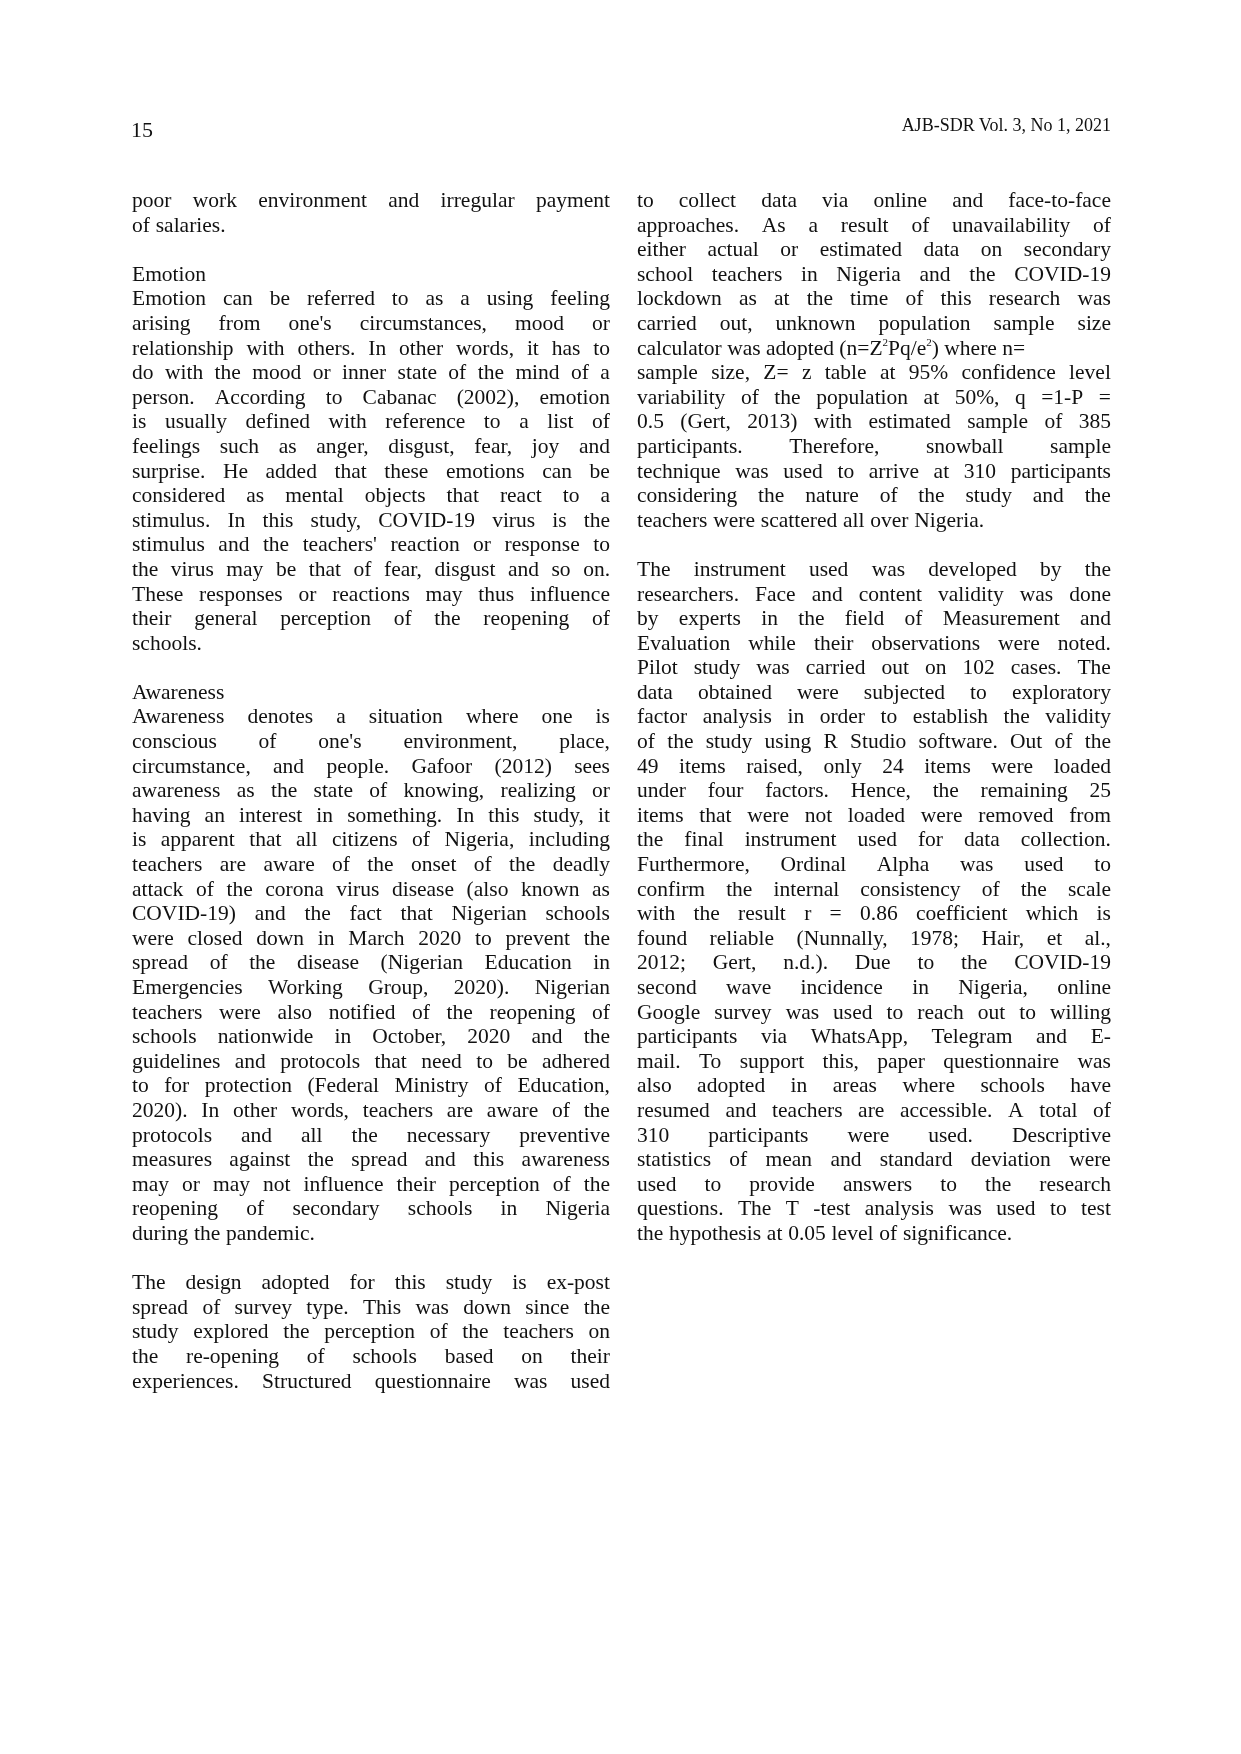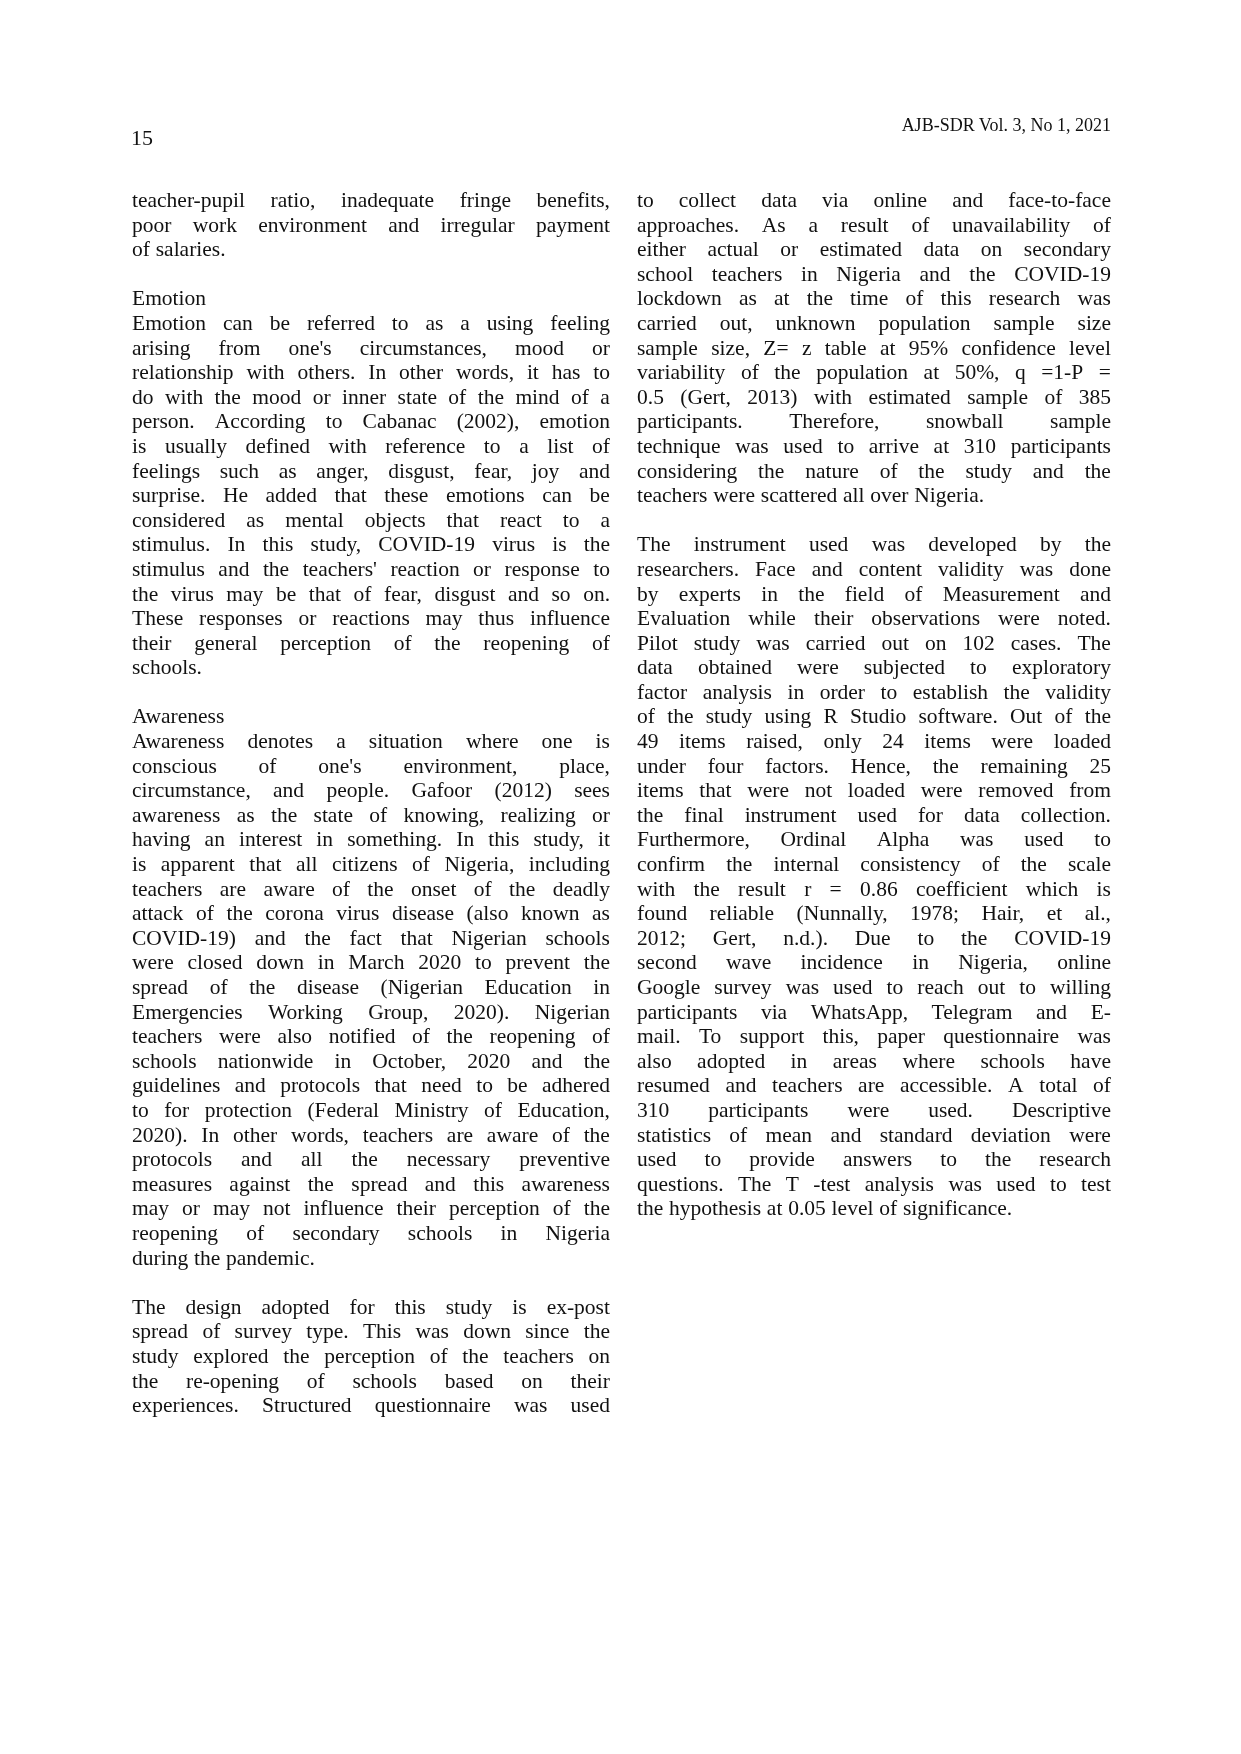--- a/index.html
+++ b/index.html
@@ -1,19 +1,19 @@
 <!DOCTYPE html>
 <html><head>
   <meta charset="utf-8">
   <style>
     html, body { margin: 0; padding: 0; background: #ffffff; }
     body { width: 1241px; height: 1754px; position: relative; overflow: hidden;
            font-family: "Liberation Serif", "DejaVu Serif", serif; color: #111111; }
     .header { position: absolute; top: 113px; left: 131px; width: 980px; height: 30px; }
-    .page-num { position: absolute; left: 0; top: 12px; font-size: 22px; }
+    .page-num { position: absolute; left: 0; top: 4px; font-size: 22px; }
     .journal { position: absolute; right: 0; top: 2px; font-size: 18px; }
     .col { position: absolute; top: 188px; width: 478px; }
     .col-left { left: 132px; }
     .col-right { left: 637px; width: 474px; }
     .heading { font-size: 21.5px; line-height: 24.6px; height: 24.6px; display: block; }
     .gap { display: block; height: 24.6px; }
     sup { font-size: 11px; line-height: 0; vertical-align: 9px; }
     .jline { display: flex; justify-content: space-between; }
     .jline.last { justify-content: flex-start; gap: 0.27em; }
   </style>
@@ -21,27 +21,20 @@
 <body>
 
 <div class="header">
   <span class="page-num">15</span>
   <span class="journal">AJB-SDR Vol. 3, No 1, 2021</span>
 </div>
 
 <div class="col col-left">
   <div>
       <div class="jline">
-        <span>teacher-pupil</span>
-        <span>ratio,</span>
-        <span>inadequate</span>
-        <span>fringe</span>
-        <span>benefits,</span>
-      </div>
-      <div class="jline">
         <span>poor</span>
         <span>work</span>
         <span>environment</span>
         <span>and</span>
         <span>irregular</span>
         <span>payment</span>
       </div>
       <div class="jline last">
         <span>of</span>
         <span>salaries.</span>
@@ -509,20 +502,23 @@
         </div>
         <div class="jline">
           <span>carried</span>
           <span>out,</span>
           <span>unknown</span>
           <span>population</span>
           <span>sample</span>
           <span>size</span>
         </div>
       </div>
+    <div class="jline">
+      <span><span>calculator was adopted (n=Z</span><sup>2</sup><span>Pq/e</span><sup>2</sup><span>) where n=</span></span>
+    </div>
     <div>
         <div class="jline">
           <span>sample</span>
           <span>size,</span>
           <span>Z=</span>
           <span>z</span>
           <span>table</span>
           <span>at</span>
           <span>95%</span>
           <span>confidence</span>

